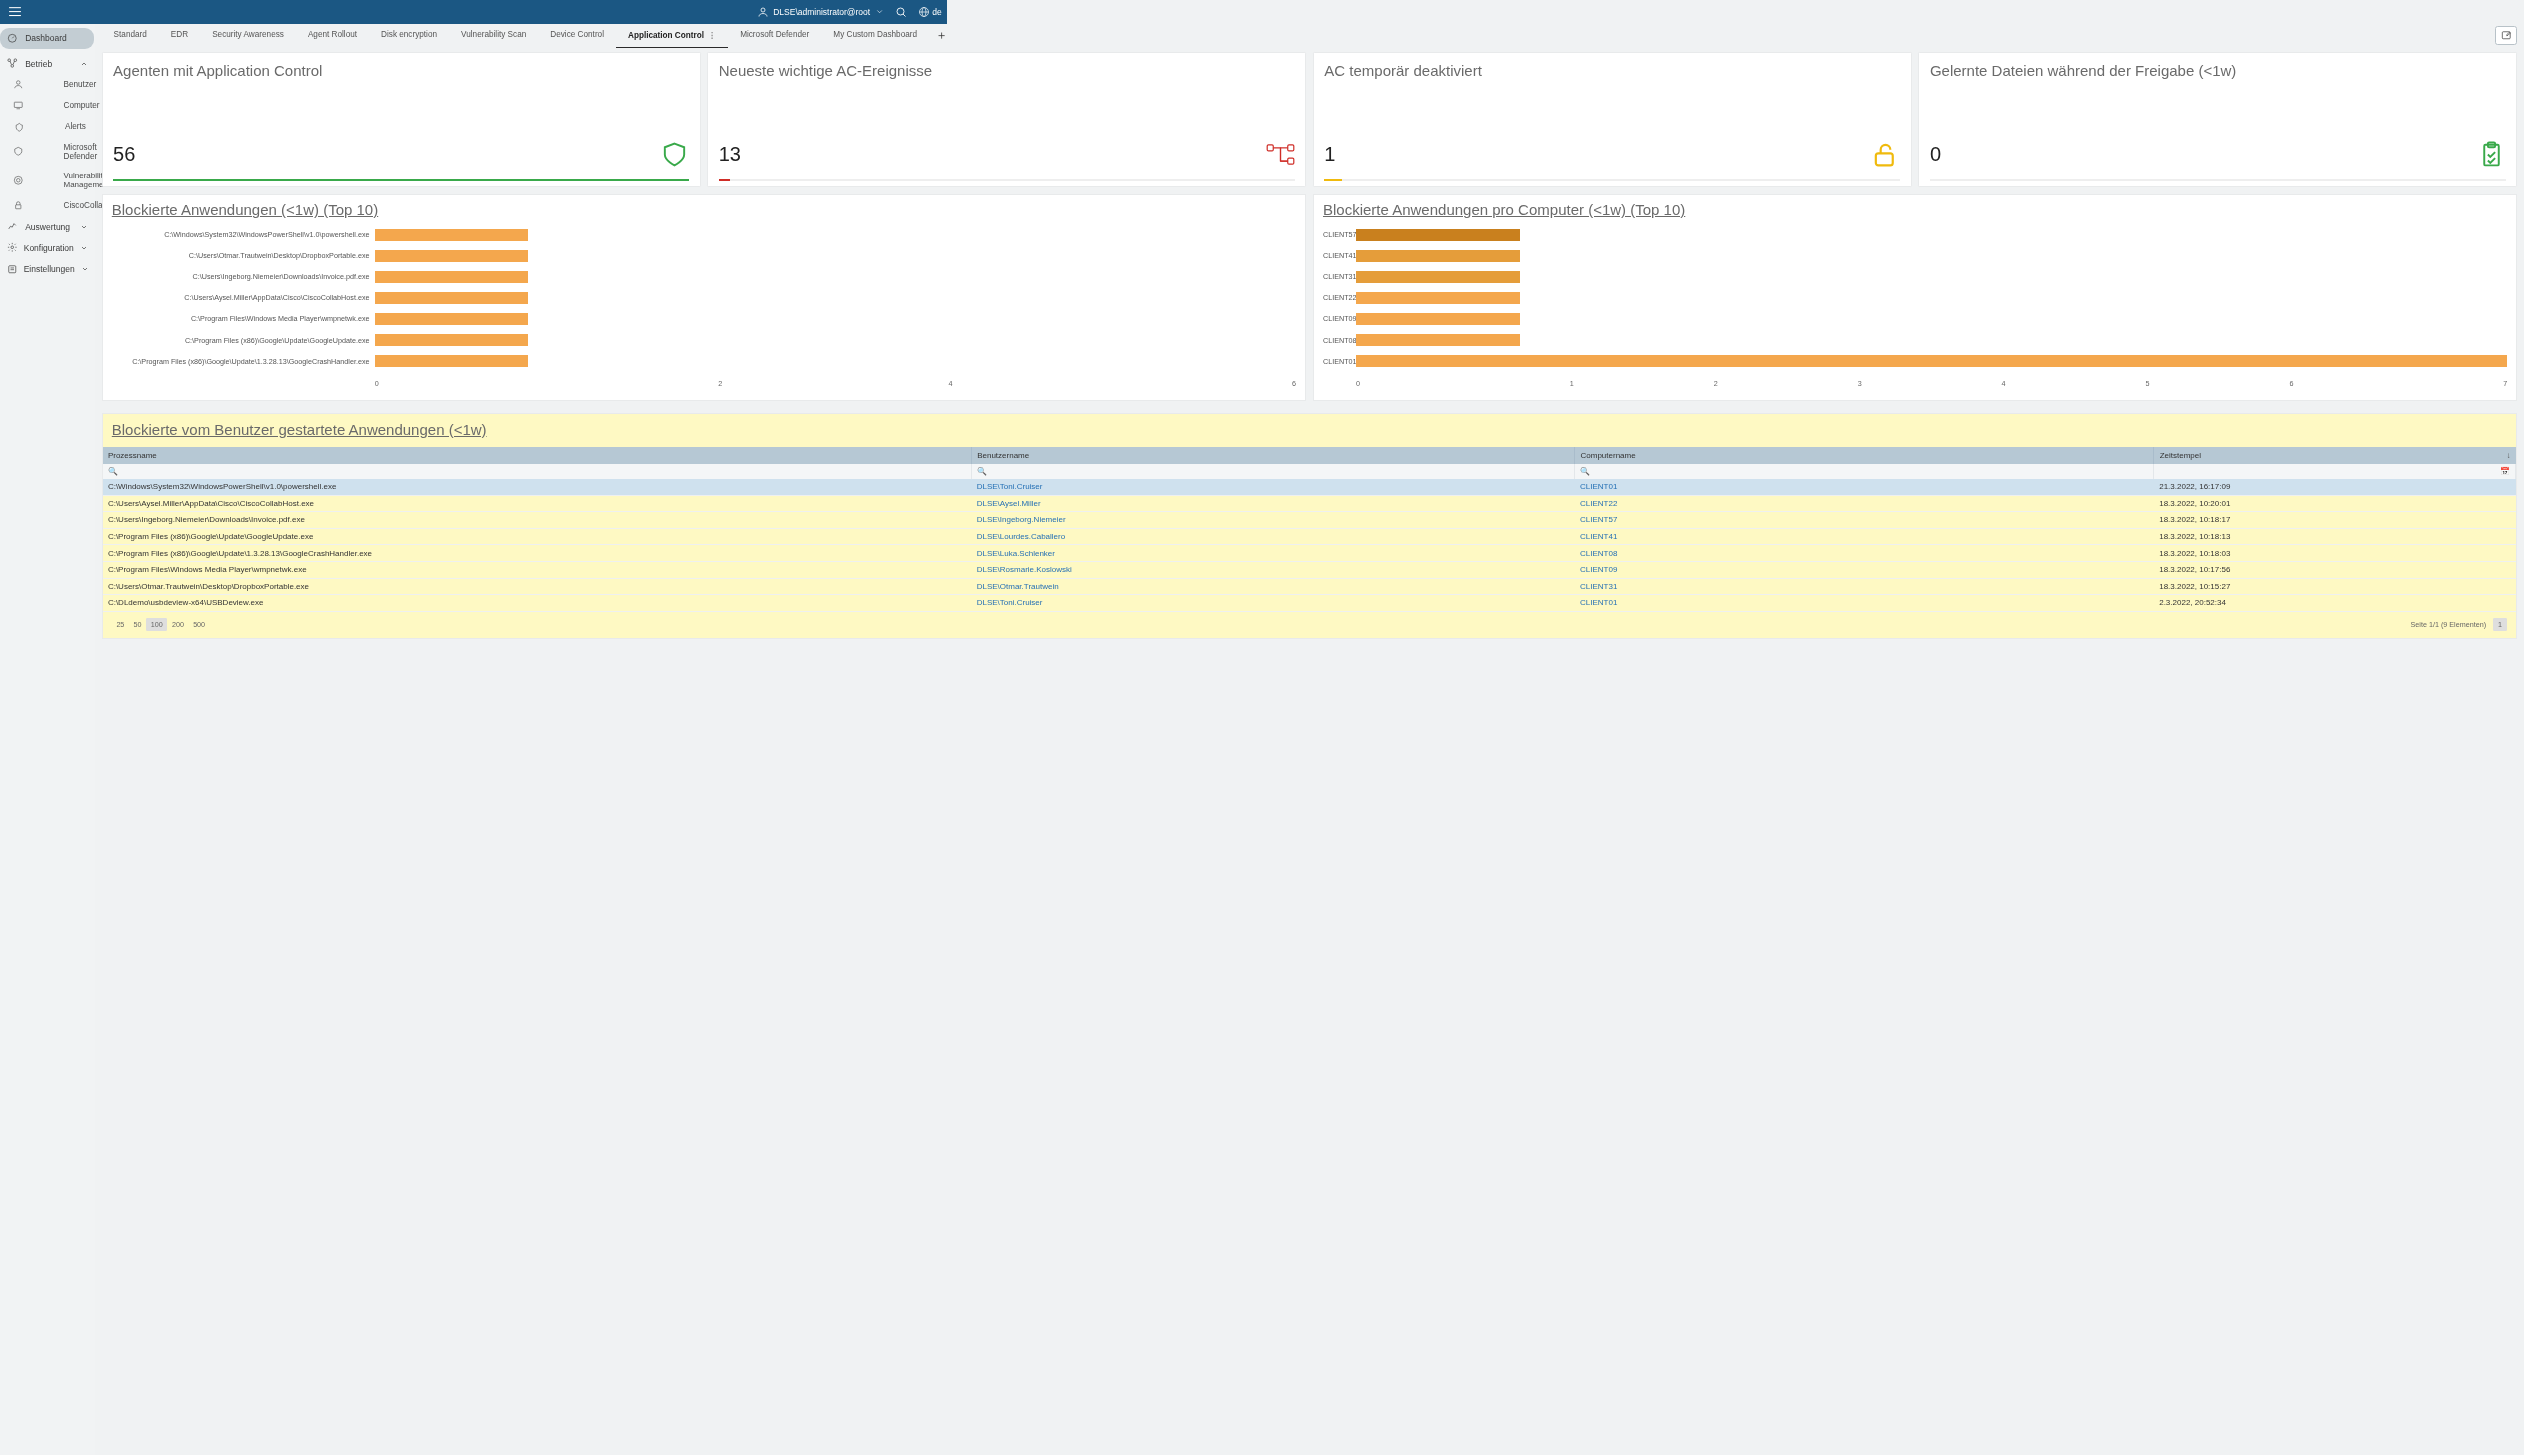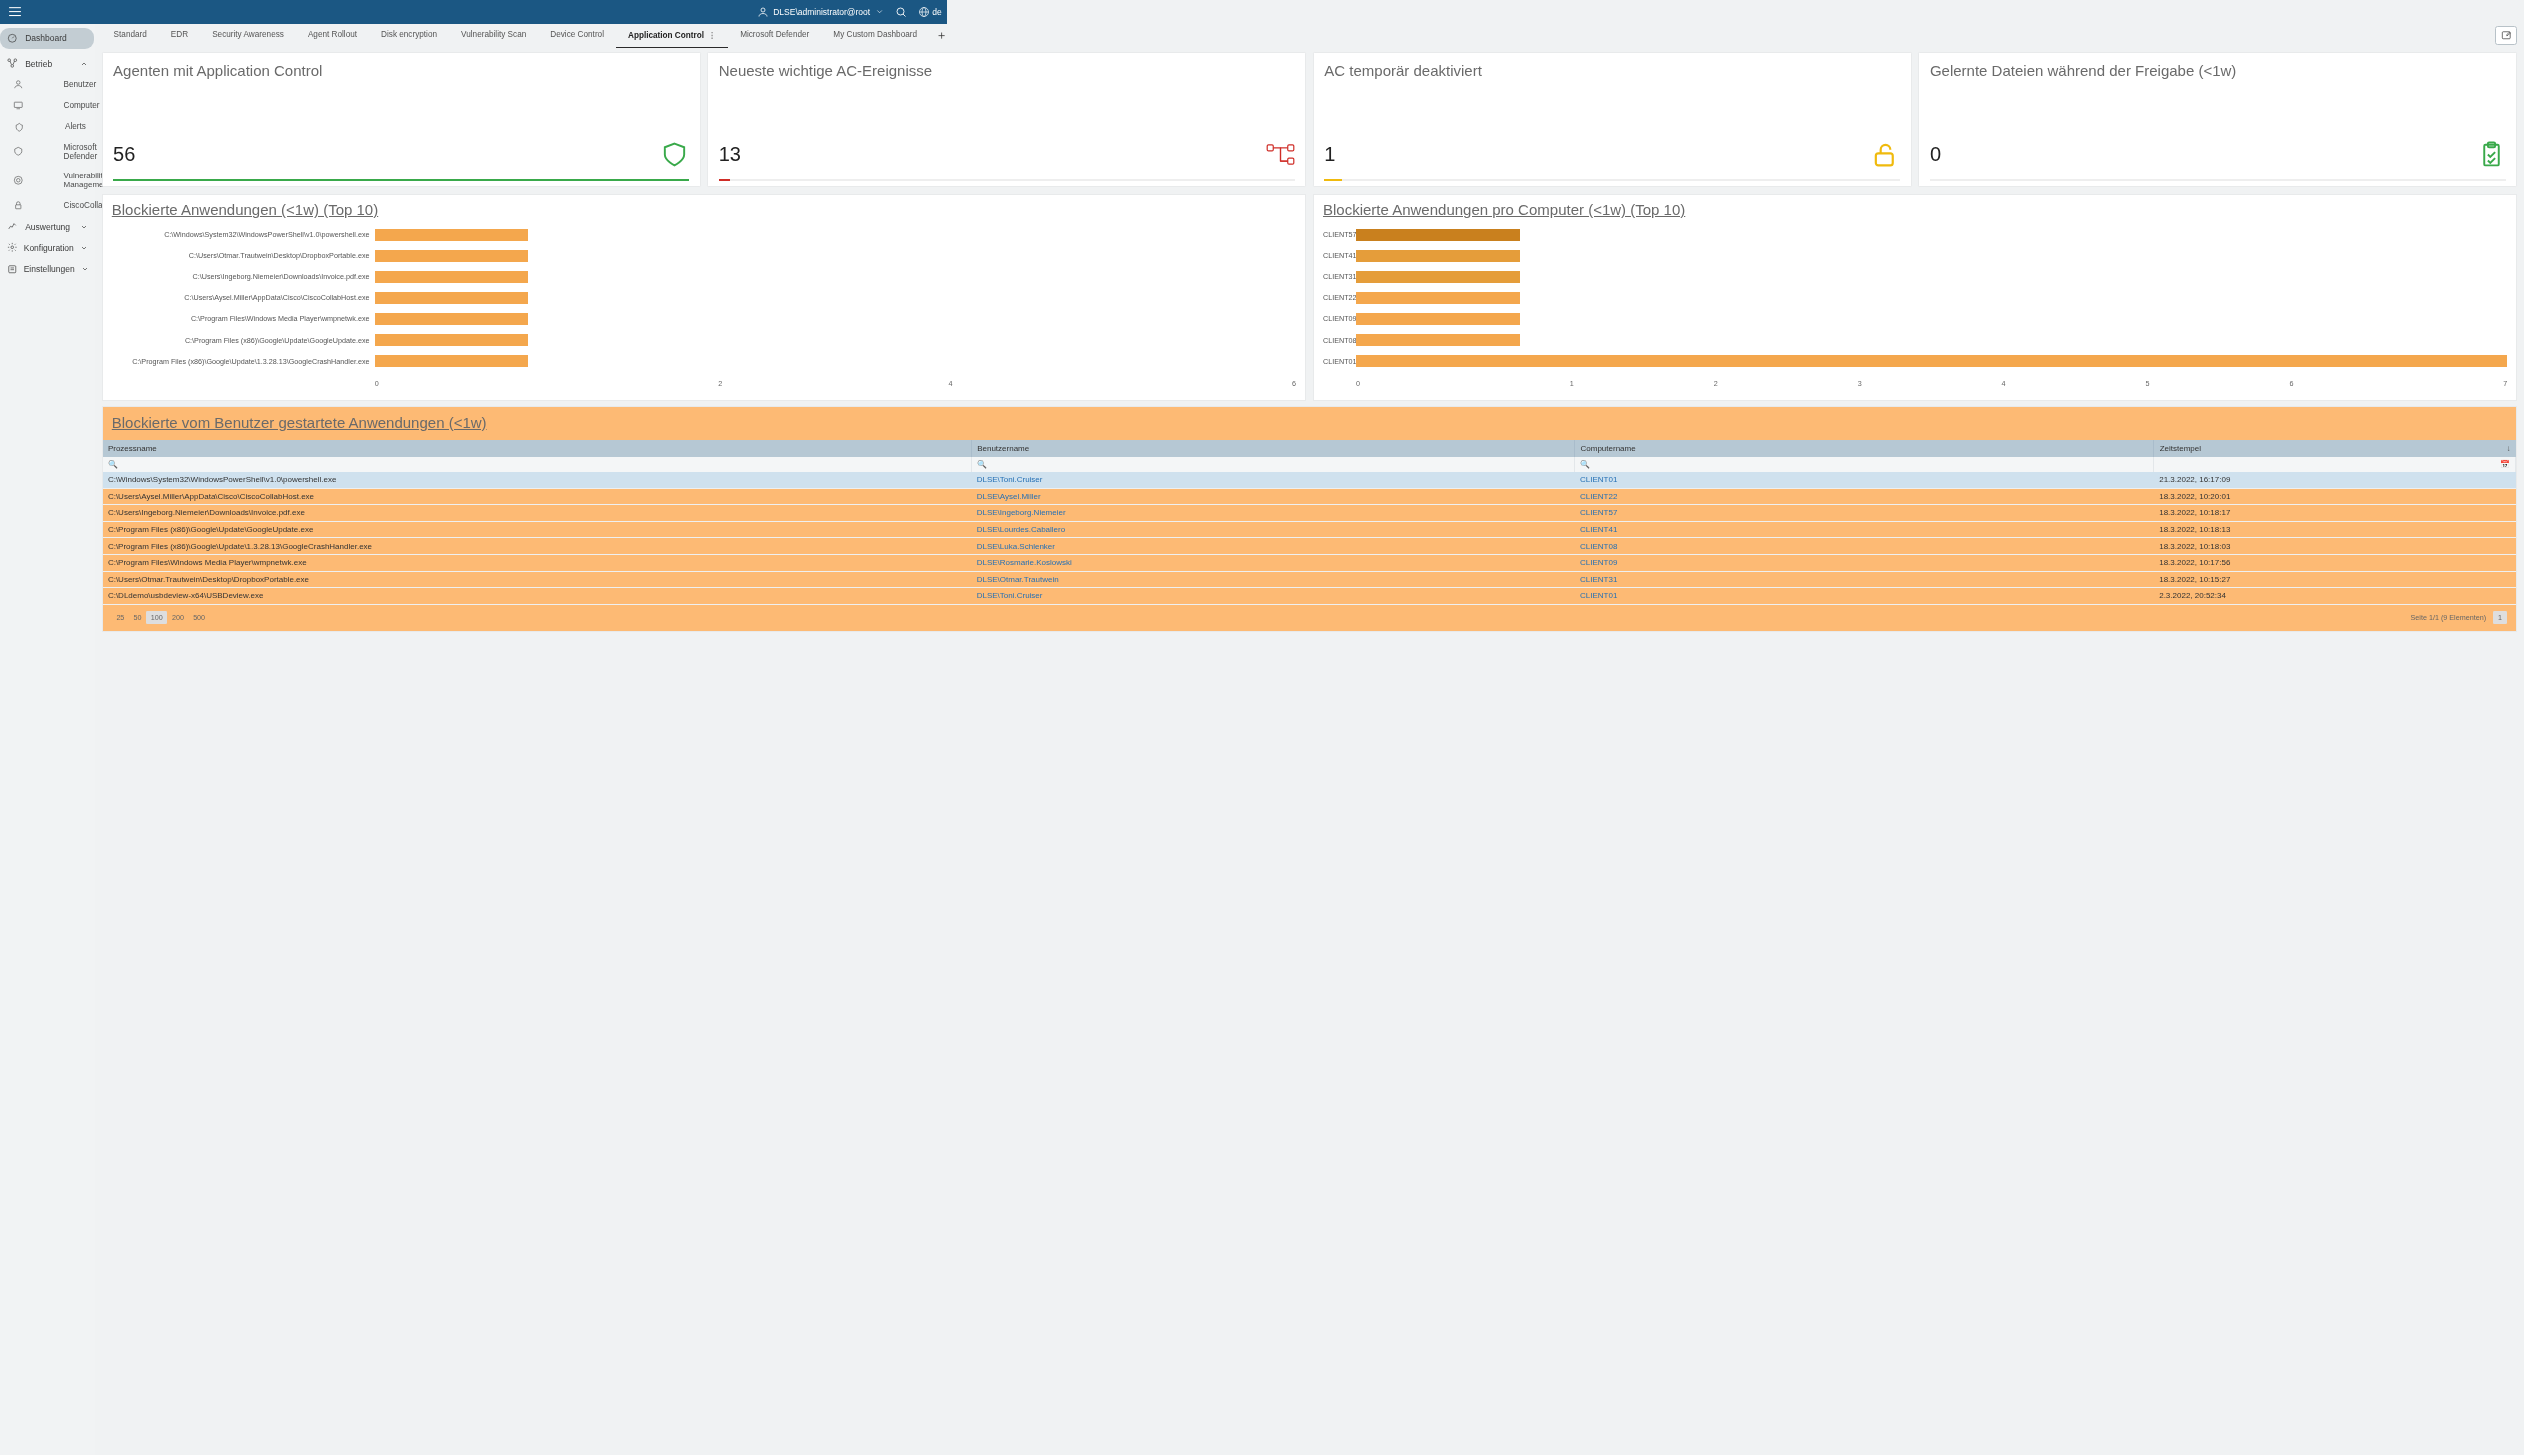--- a/index.html
+++ b/index.html
@@ -129,23 +129,23 @@
 .hbar-lbl { font-size: 7.2px; color: #555; text-align: right; padding-right: 5.3px; flex-shrink: 0; }
 .hbar-track { flex: 1; position: relative; height: 12px; }
 .hbar-fill { position: absolute; left: 0; top: 0; height: 100%; }
 .axis { display: flex; font-size: 7.2px; color: #666; margin-top: 4px; }
 .axis .tick { flex: 1; text-align: center; }
 .axis .tick:first-child { text-align: left; }
 .axis .tick:last-child { text-align: right; }
 
 
 .table-panel {
-  background: #fdba74;
+  background: #fef9c3;
   border: 0.7px solid #e8eaeb;
-  margin-top: 5px;
+  margin-top: 12px;
   padding: 6.6px 0 0;
 }
 .table-panel .panel-title { padding: 0 9.2px; }
 .grid { width: 100%; border-collapse: collapse; }
 .grid th {
   background: #b6c8d4;
   font-weight: 400;
   text-align: left;
   padding: 4px 5.3px;
   font-size: 8px;

